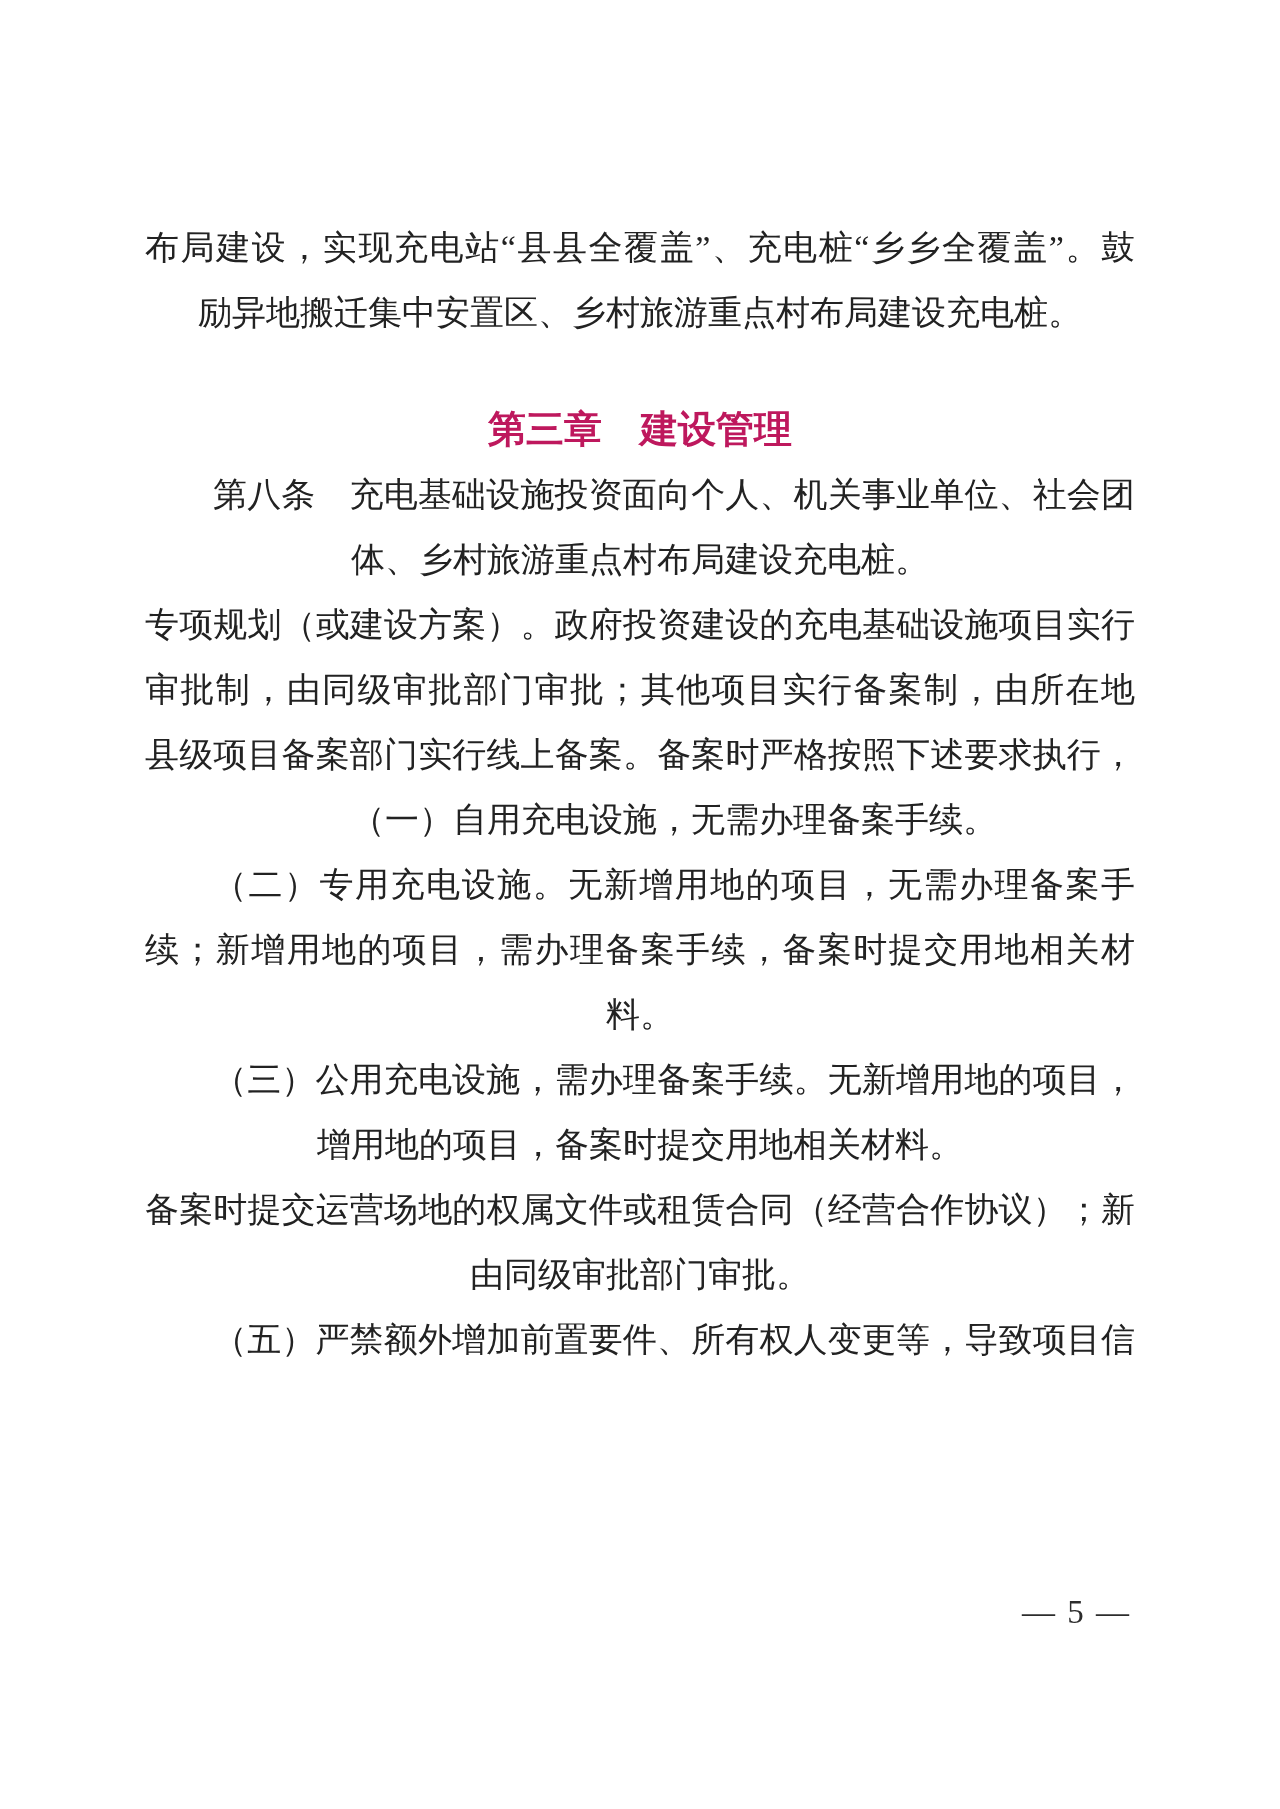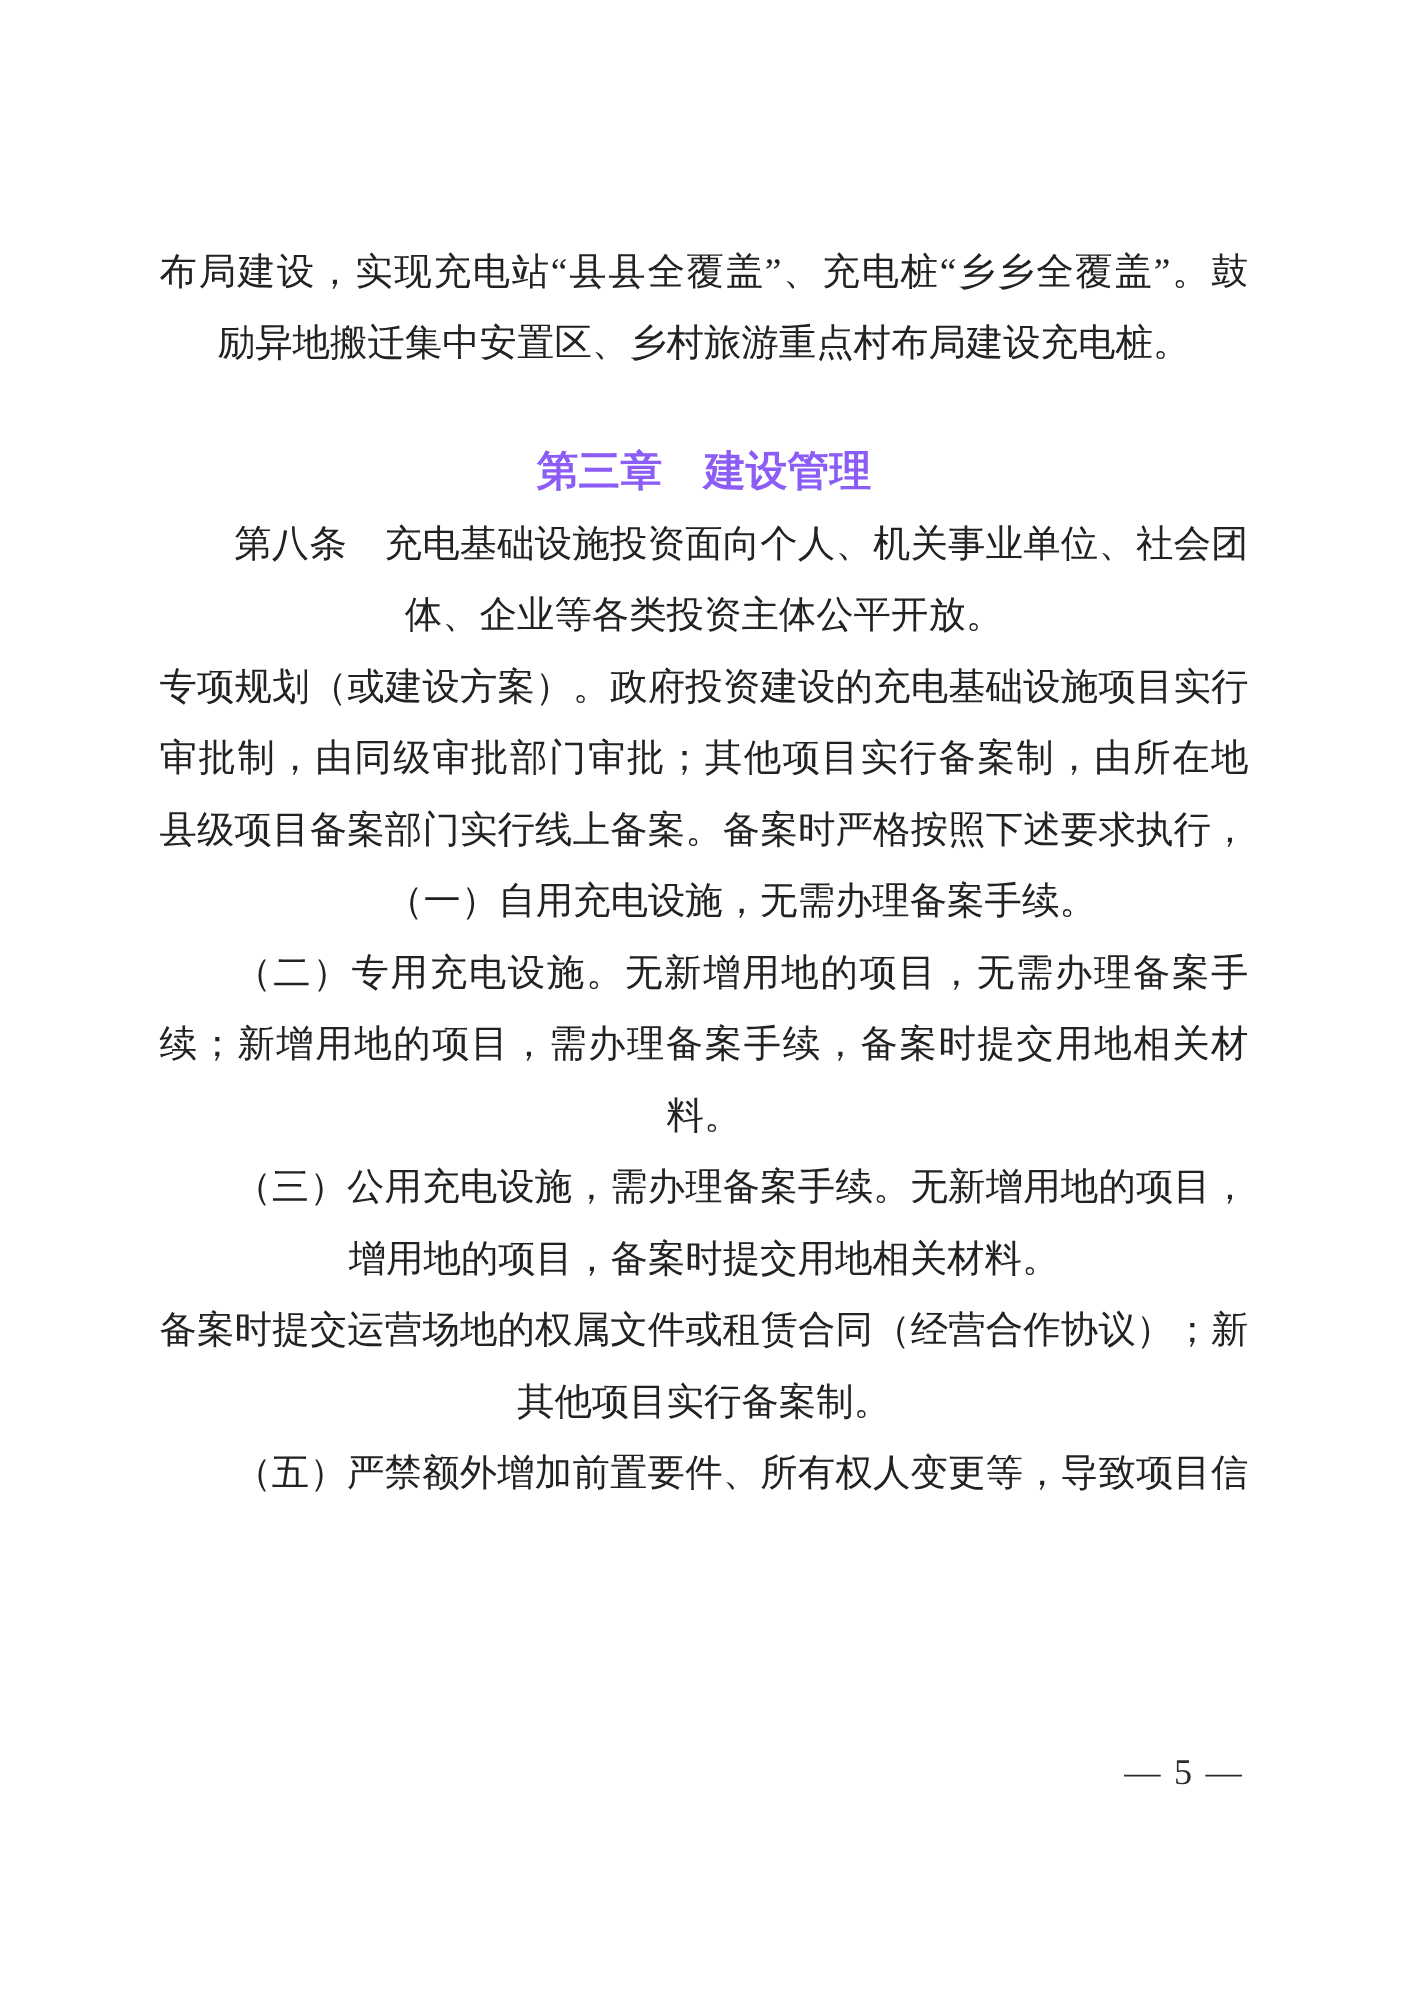--- a/index.html
+++ b/index.html
@@ -41,21 +41,21 @@
     text-indent: 2em;
   }
   .chapter-heading {
     margin: 52px 0 0 0;
     padding: 0;
     height: 65px;
     line-height: 65px;
     font-size: 38px;
     font-weight: bold;
     text-align: center;
-    color: #8b5cf6;
+    color: #be185d;
   }
   .page-number {
     position: absolute;
     top: 1596px;
     right: 197px;
     font-size: 33px;
     line-height: 33px;
     color: #2c2c2c;
     letter-spacing: 2px;
     white-space: nowrap;
@@ -65,29 +65,29 @@
 <body>
 
 <div class="page">
   <div class="doc-body">
     <p class="line full">布局建设，实现充电站“县县全覆盖”、充电桩“乡乡全覆盖”。鼓</p>
     <p class="line">励异地搬迁集中安置区、乡村旅游重点村布局建设充电桩。</p>
 
     <p class="chapter-heading">第三章　建设管理</p>
 
     <p class="line full indent">第八条　充电基础设施投资面向个人、机关事业单位、社会团</p>
-    <p class="line">体、企业等各类投资主体公平开放。</p>
+    <p class="line">体、乡村旅游重点村布局建设充电桩。</p>
     <p class="line full">专项规划（或建设方案）。政府投资建设的充电基础设施项目实行</p>
     <p class="line full">审批制，由同级审批部门审批；其他项目实行备案制，由所在地</p>
     <p class="line full">县级项目备案部门实行线上备案。备案时严格按照下述要求执行，</p>
     <p class="line indent">（一）自用充电设施，无需办理备案手续。</p>
     <p class="line full indent">（二）专用充电设施。无新增用地的项目，无需办理备案手</p>
     <p class="line full">续；新增用地的项目，需办理备案手续，备案时提交用地相关材</p>
     <p class="line">料。</p>
     <p class="line full indent">（三）公用充电设施，需办理备案手续。无新增用地的项目，</p>
     <p class="line">增用地的项目，备案时提交用地相关材料。</p>
     <p class="line full">备案时提交运营场地的权属文件或租赁合同（经营合作协议）；新</p>
-    <p class="line">其他项目实行备案制。</p>
+    <p class="line">由同级审批部门审批。</p>
     <p class="line full indent">（五）严禁额外增加前置要件、所有权人变更等，导致项目信</p>
   </div>
 
   <div class="page-number">— 5 —</div>
 </div>
 
 </body></html>

